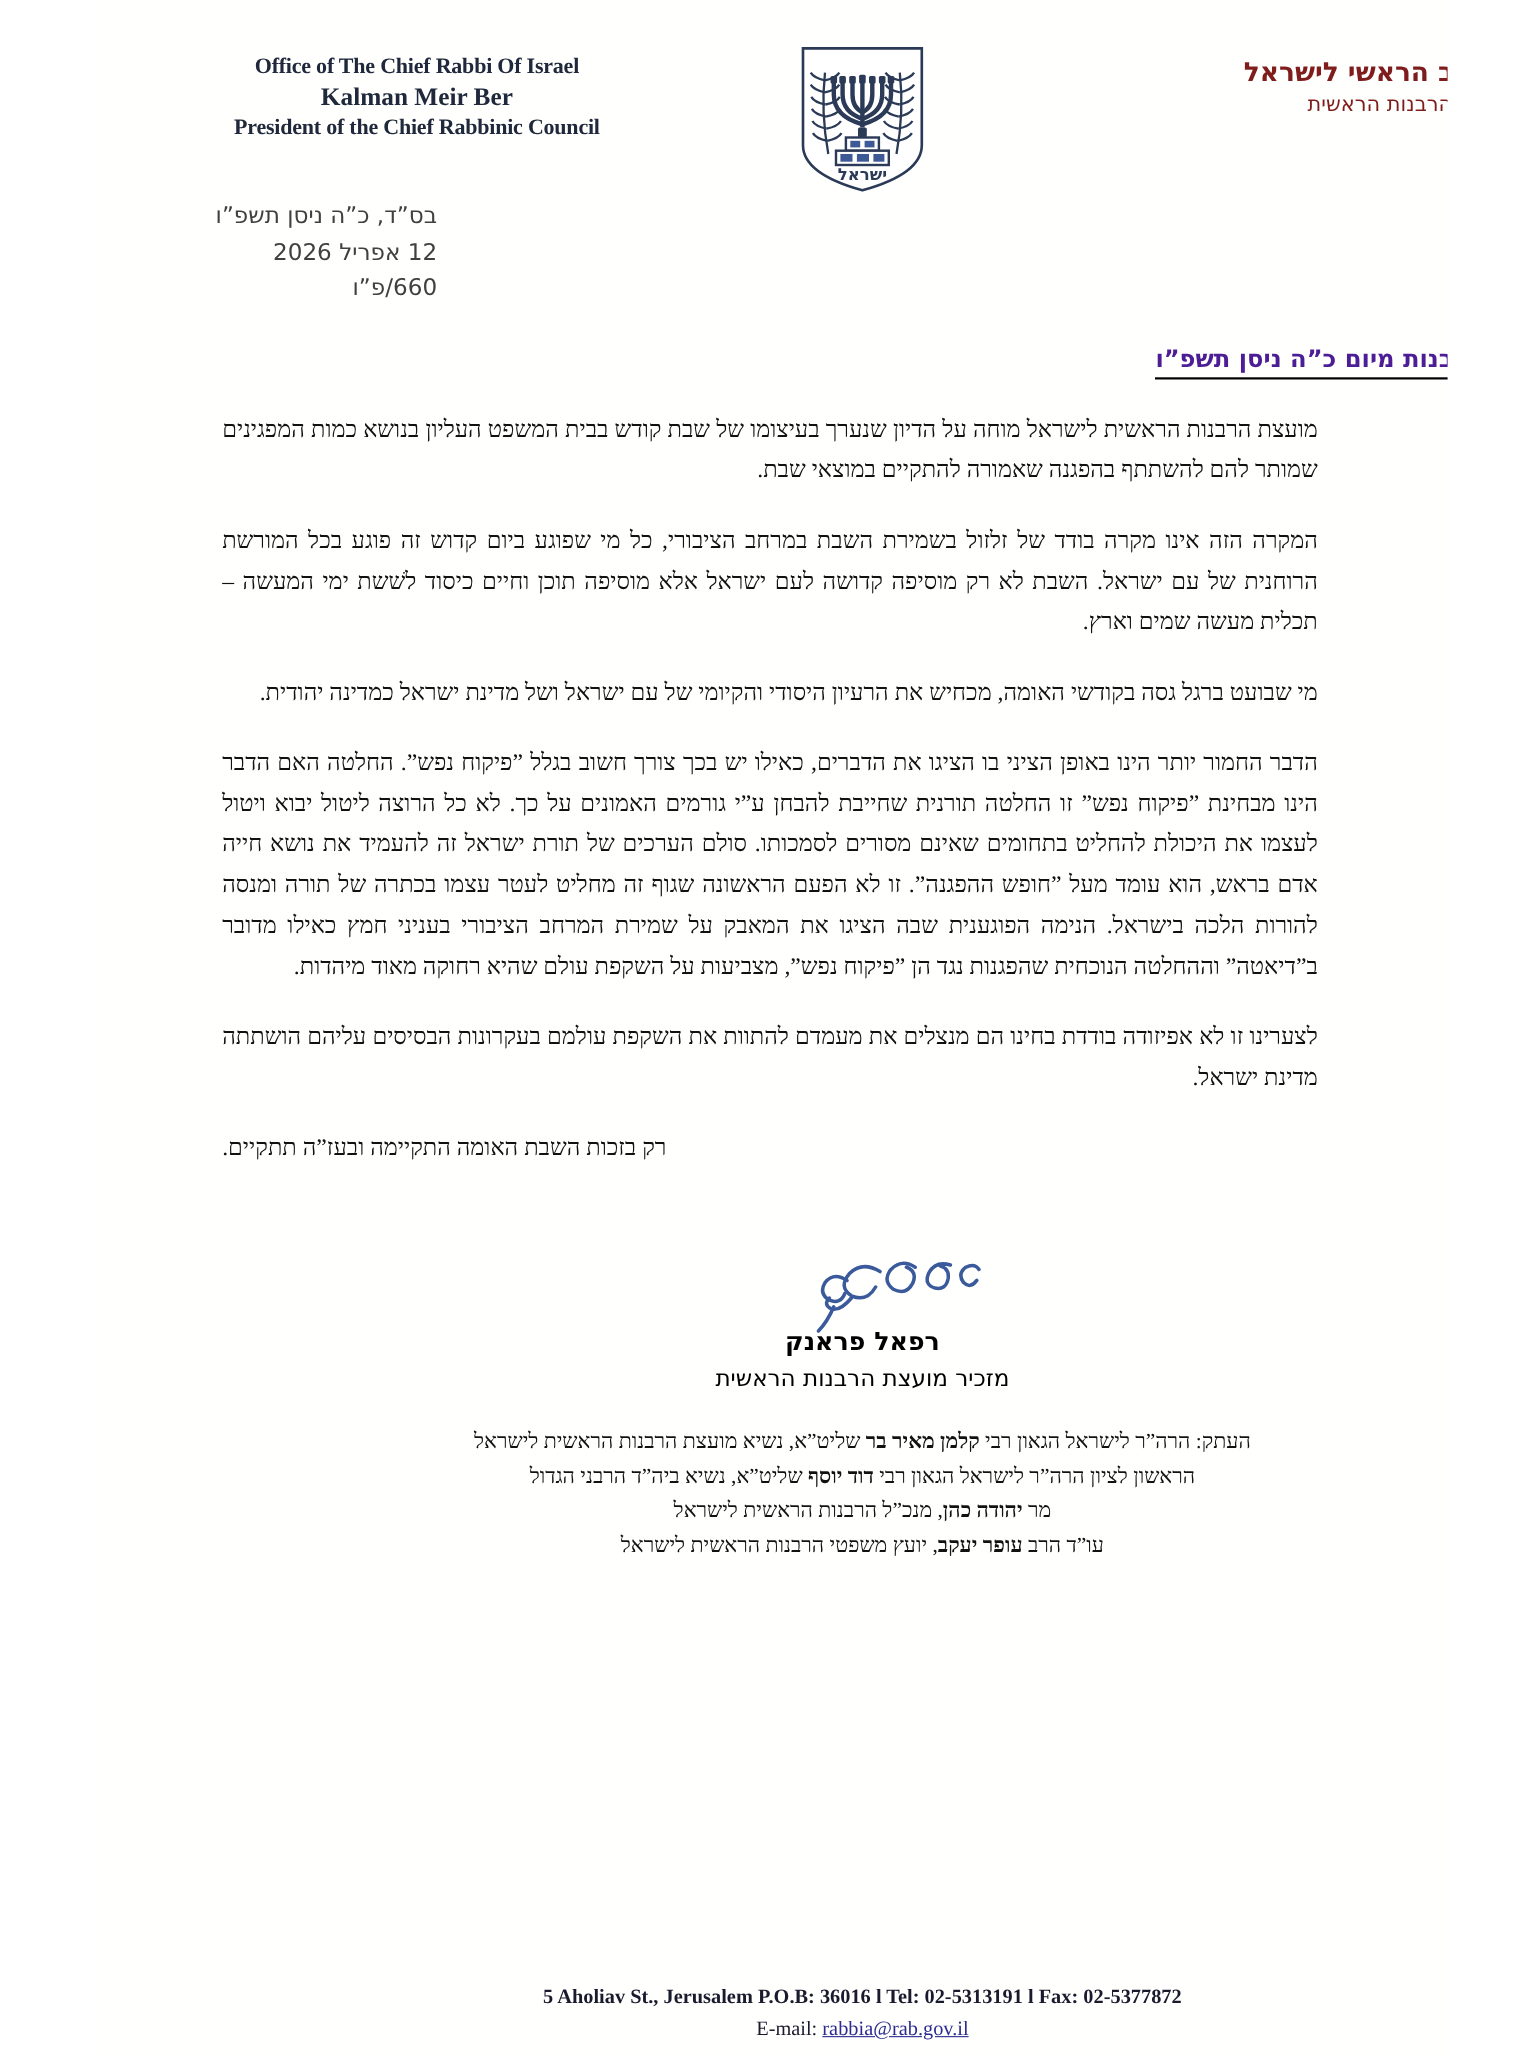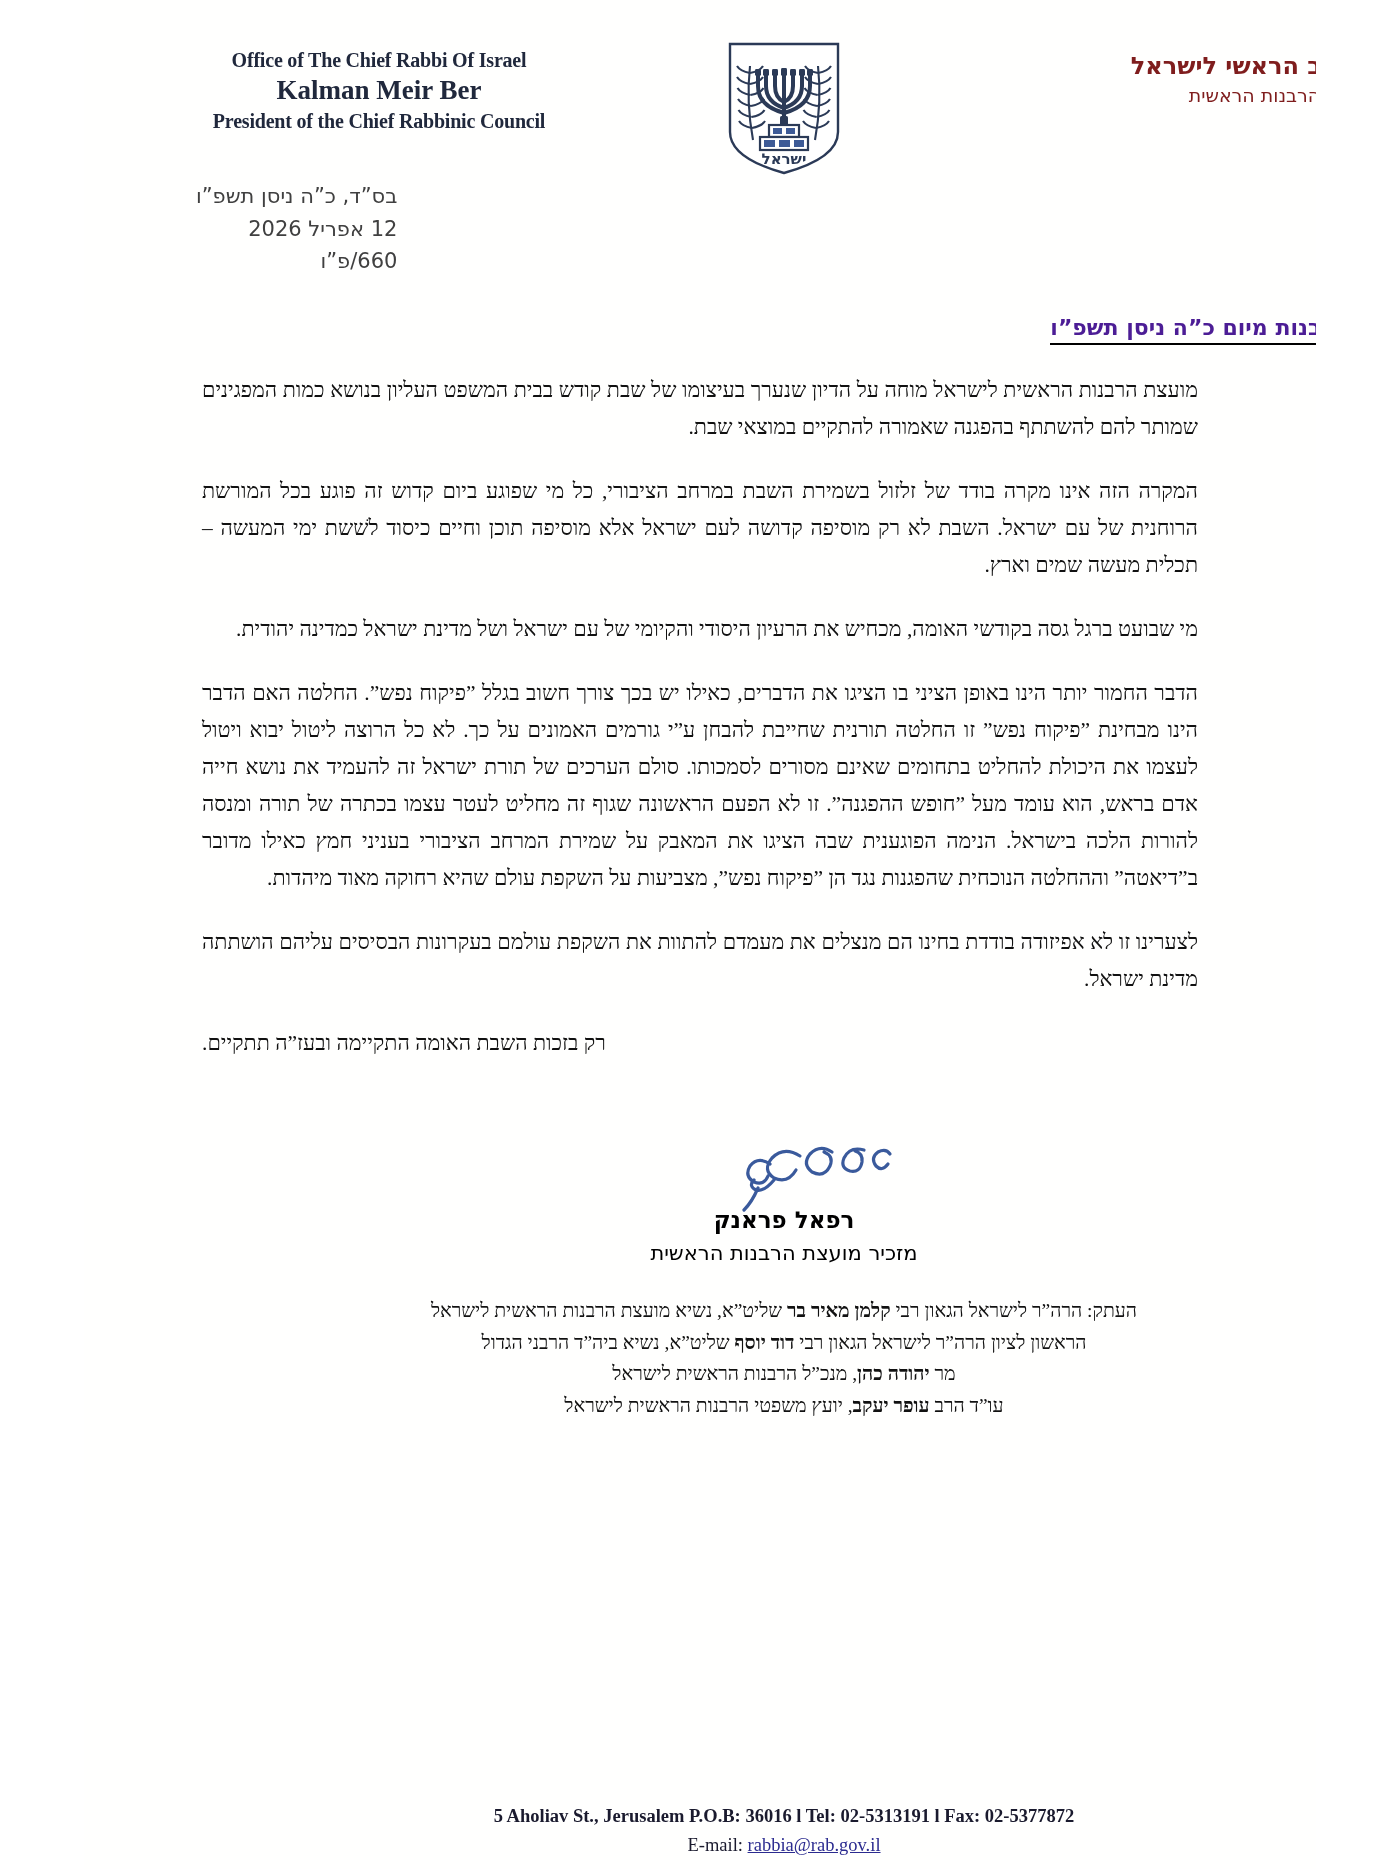--- a/index.html
+++ b/index.html
@@ -35,21 +35,21 @@
     color: #20283c;
     font-family: "Liberation Serif", "DejaVu Serif", serif;
   }
   .lh-en .l1 {
     font-size: 20px;
     font-weight: bold;
     letter-spacing: -0.2px;
     line-height: 1.25;
   }
   .lh-en .l2 {
-    font-size: 27px;
+    font-size: 23px;
     font-weight: bold;
     line-height: 1.25;
     margin-top: 1px;
   }
   .lh-en .l3 {
     font-size: 20px;
     font-weight: bold;
     letter-spacing: -0.2px;
     line-height: 1.25;
     margin-top: 1px;

